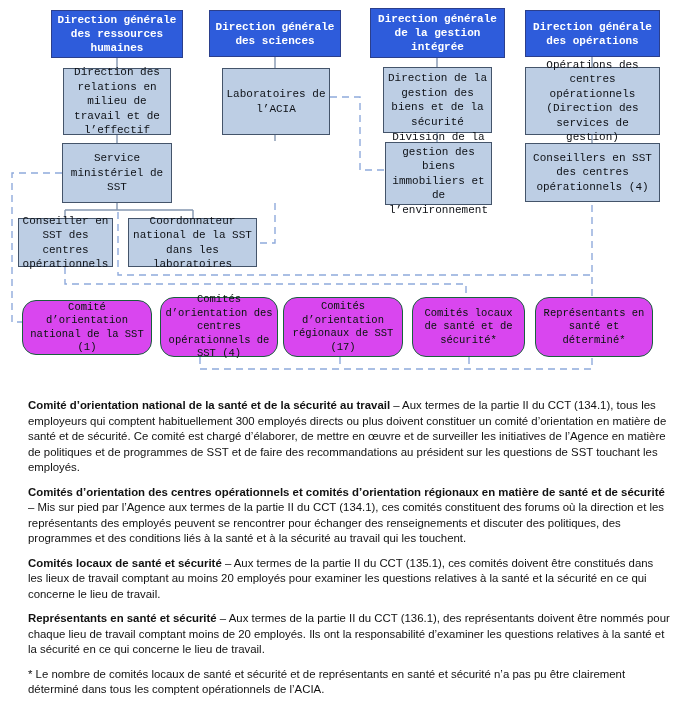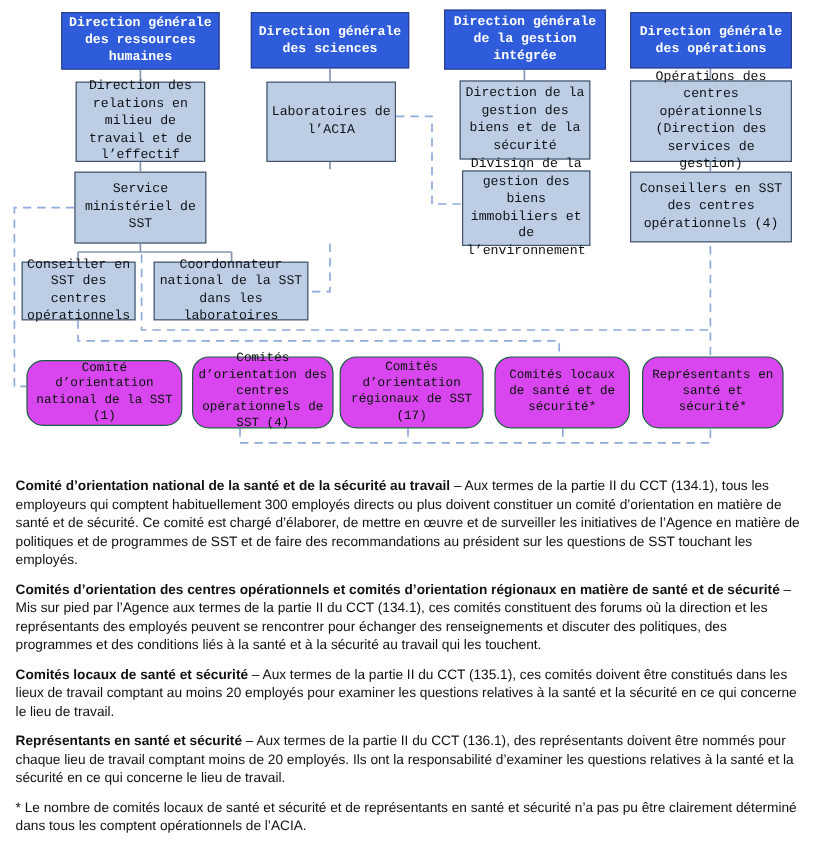--- a/index.html
+++ b/index.html
@@ -23,21 +23,21 @@
     font-size:11px; line-height:14.5px;
   }
   .green{
     background:#d946ef; border:1.5px solid #19603C; color:#051509;
     font-size:10.5px; line-height:13.5px; border-radius:14px;
   }
   .textblock{
     position:absolute; left:13px; top:398px; width:657px;
     font-size:11.4px; line-height:15.5px; color:#111111;
   }
-  .textblock p{margin:0 0 9px 0;}
+  .textblock p{margin:0 0 9px 15px;}
   .textblock b{font-weight:bold;}
 </style>
 </head>
 <body>
 
 <div class="page">
 
   <div class="chart">
 
     <svg class="connectors" width="680" height="398" viewBox="0 0 680 398">
@@ -77,21 +77,21 @@
     <div class="box light" style="left:385px;top:142px;width:107px;height:63px">Division de la gestion des biens immobiliers et de l’environnement</div>
     <div class="box light" style="left:525px;top:143px;width:135px;height:59px">Conseillers en SST des centres opérationnels (4)</div>
 
     <div class="box light" style="left:18px;top:218px;width:95px;height:49px">Conseiller en SST des centres opérationnels</div>
     <div class="box light" style="left:128px;top:218px;width:129px;height:49px">Coordonnateur national de la SST dans les laboratoires</div>
 
     <div class="box green" style="left:22px;top:300px;width:130px;height:55px">Comité d’orientation national de la SST (1)</div>
     <div class="box green" style="left:160px;top:297px;width:118px;height:60px">Comités d’orientation des centres opérationnels de SST (4)</div>
     <div class="box green" style="left:283px;top:297px;width:120px;height:60px">Comités d’orientation régionaux de SST (17)</div>
     <div class="box green" style="left:412px;top:297px;width:113px;height:60px">Comités locaux de santé et de sécurité*</div>
-    <div class="box green" style="left:535px;top:297px;width:118px;height:60px">Représentants en santé et sécurité*</div>
+    <div class="box green" style="left:535px;top:297px;width:118px;height:60px">Représentants en santé et déterminé*</div>
   </div>
 
   <div class="textblock">
     <p>
       <b>Comité d’orientation national de la santé et de la sécurité au travail</b>
       <span>– Aux termes de la partie II du CCT (134.1), tous les employeurs qui comptent habituellement 300 employés directs ou plus doivent constituer un comité d’orientation en matière de santé et de sécurité. Ce comité est chargé d’élaborer, de mettre en œuvre et de surveiller les initiatives de l’Agence en matière de politiques et de programmes de SST et de faire des recommandations au président sur les questions de SST touchant les employés.</span>
     </p>
     <p>
       <b>Comités d’orientation des centres opérationnels et comités d’orientation régionaux en matière de santé et de sécurité</b>
       <span>– Mis sur pied par l’Agence aux termes de la partie II du CCT (134.1), ces comités constituent des forums où la direction et les représentants des employés peuvent se rencontrer pour échanger des renseignements et discuter des politiques, des programmes et des conditions liés à la santé et à la sécurité au travail qui les touchent.</span>

